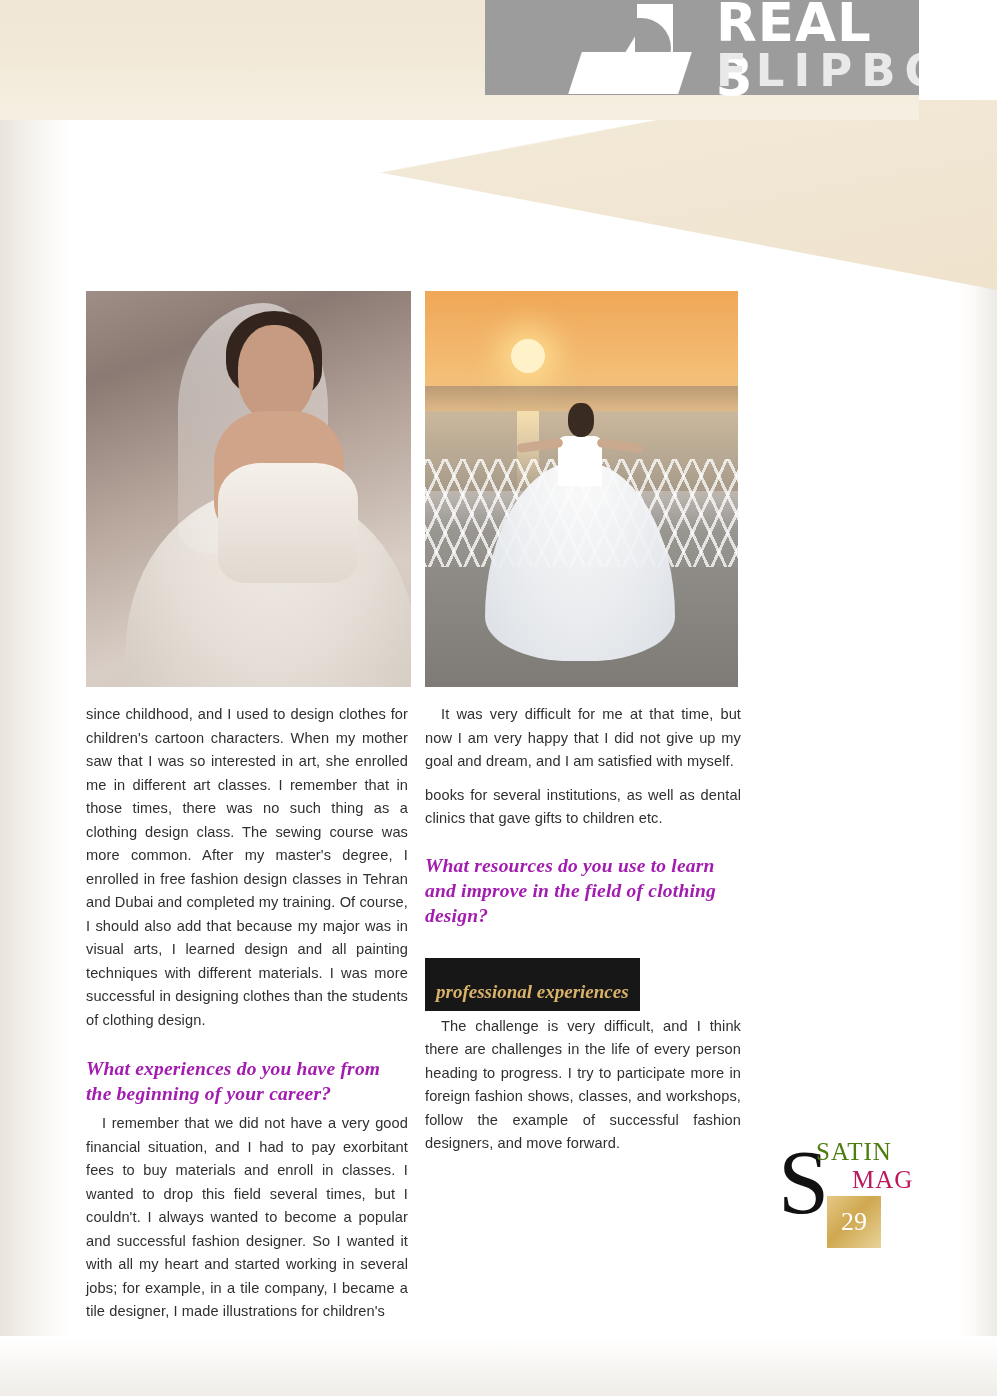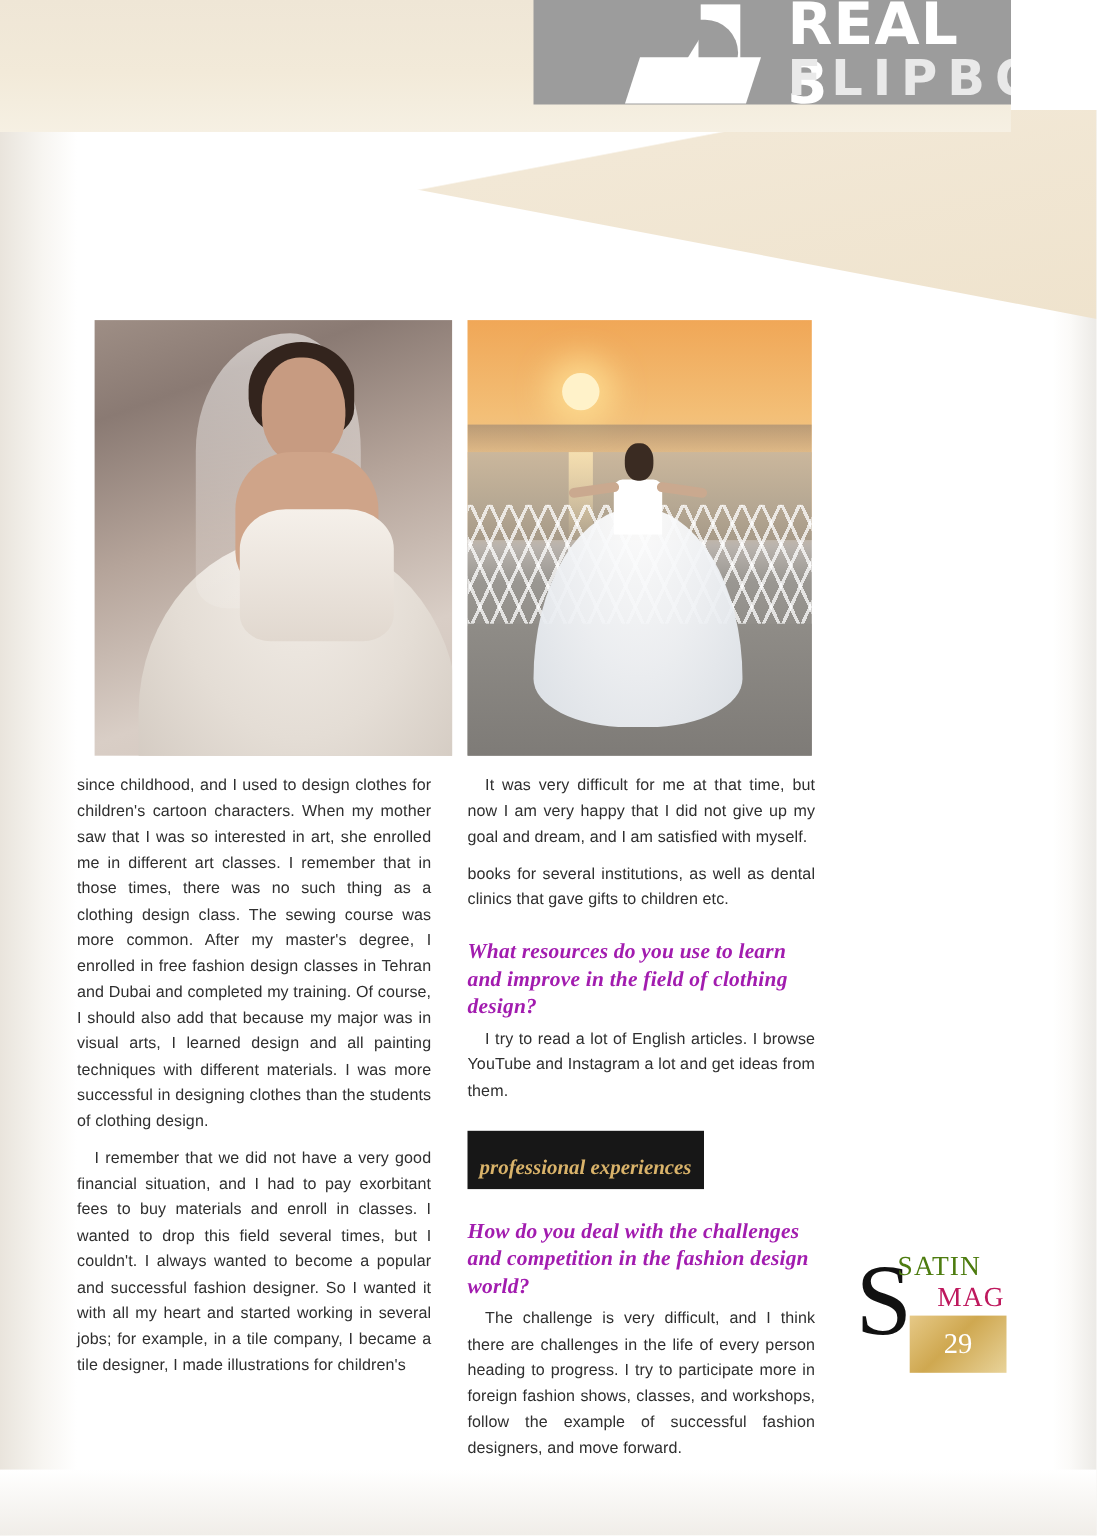--- a/index.html
+++ b/index.html
@@ -256,21 +256,21 @@
     transform: rotate(8deg);
     border-radius: 5px;
   }
 
   
   .col {
     position: absolute;
     width: 322px;
     color: #2d2d2d;
   }
-  .col-left { left: 70px; top: 703px; width: 322px; }
+  .col-left { left: 86px; top: 703px; width: 322px; }
   .col-right { left: 425px; top: 703px; width: 316px; }
 
   p.body {
     margin: 0 0 0 0;
     font-family: "Liberation Sans", sans-serif;
     font-size: 14.6px;
     line-height: 23.5px;
     text-align: justify;
     color: #2f2f2f;
     letter-spacing: 0.1px;
@@ -331,21 +331,21 @@
     left: 46px; top: 38px;
     font-family: "Liberation Serif", serif;
     font-size: 25px;
     letter-spacing: 1px;
     color: #be185d;
     margin-left: 28px;
   }
   .logo .pagebox {
     position: absolute;
     left: 49px; top: 68px;
-    width: 88px; height: 52px;
+    width: 54px; height: 52px;
     background: linear-gradient(135deg, #e6c987 0%, #cfa850 45%, #e8d39a 100%);
     display: flex;
     align-items: center;
     justify-content: center;
   }
   .logo .pagenum {
     font-family: "Liberation Serif", serif;
     font-size: 26px;
     color: #ffffff;
   }
@@ -389,30 +389,29 @@
   <div class="pr-ground"></div>
   <div class="pr-dress"></div>
   <div class="pr-torso"></div>
   <div class="pr-arm-l"></div>
   <div class="pr-arm-r"></div>
   <div class="pr-head"></div>
 </div>
 
 <div class="col col-left">
   <p class="body">since childhood, and I used to design clothes for children's cartoon characters. When my mother saw that I was so interested in art, she enrolled me in different art classes. I remember that in those times, there was no such thing as a clothing design class. The sewing course was more common. After my master's degree, I enrolled in free fashion design classes in Tehran and Dubai and completed my training. Of course, I should also add that because my major was in visual arts, I learned design and all painting techniques with different materials. I was more successful in designing clothes than the students of clothing design.</p>
+  <h3 class="qhead first">What experiences do you have from the beginning of your career?</h3>
   <p class="body indent">I remember that we did not have a very good financial situation, and I had to pay exorbitant fees to buy materials and enroll in classes. I wanted to drop this field several times, but I couldn't. I always wanted to become a popular and successful fashion designer. So I wanted it with all my heart and started working in several jobs; for example, in a tile company, I became a tile designer, I made illustrations for children's</p>
 </div>
 
 <div class="col col-right">
   <p class="body indent">It was very difficult for me at that time, but now I am very happy that I did not give up my goal and dream, and I am satisfied with myself.</p>
   <p class="body">books for several institutions, as well as dental clinics that gave gifts to children etc.</p>
   <h3 class="qhead">What resources do you use to learn and improve in the field of clothing design?</h3>
-  <p class="body indent">I try to read a lot of English articles. I browse YouTube and Instagram a lot and get ideas from them.</p>
   <div class="tag">professional experiences</div>
-  <h3 class="qhead">How do you deal with the challenges and competition in the fashion design world?</h3>
   <p class="body indent">The challenge is very difficult, and I think there are challenges in the life of every person heading to progress. I try to participate more in foreign fashion shows, classes, and workshops, follow the example of successful fashion designers, and move forward.</p>
 </div>
 
 <div class="logo">
   <div class="mark">S</div>
   <div class="satin">SATIN</div>
   <div class="mag">MAG</div>
   <div class="pagebox">
     <span class="pagenum">29</span>
   </div>

